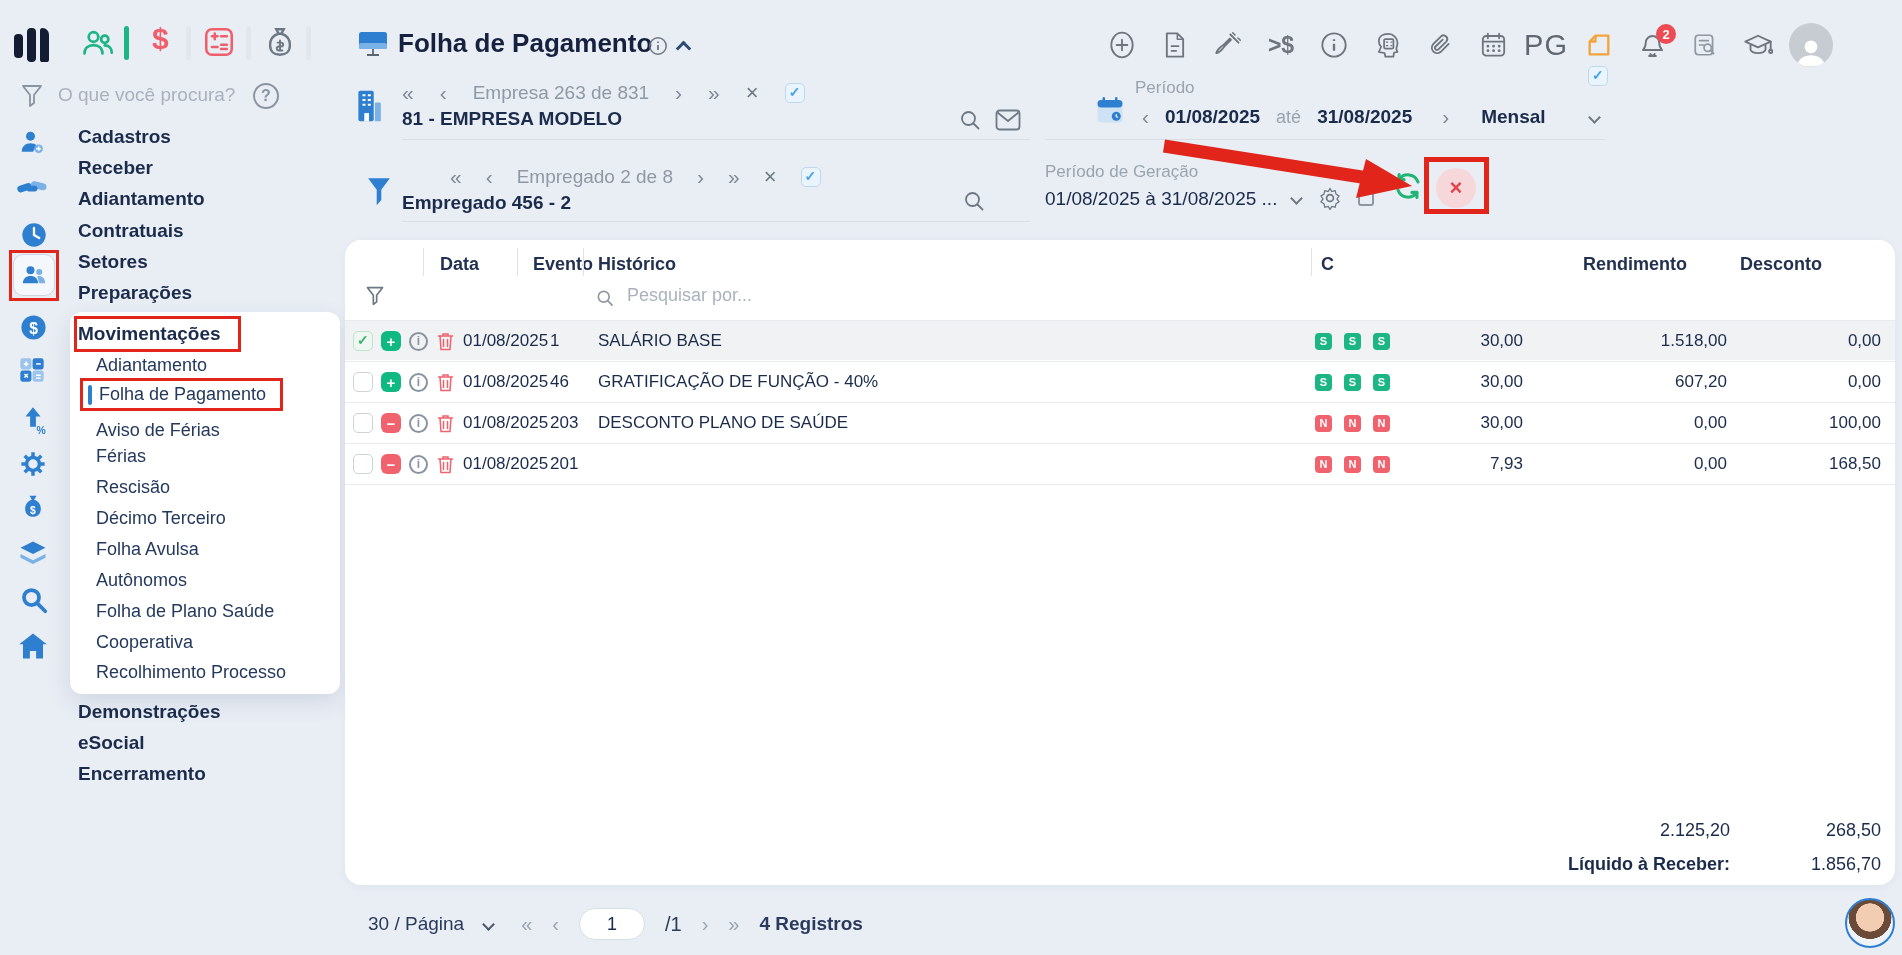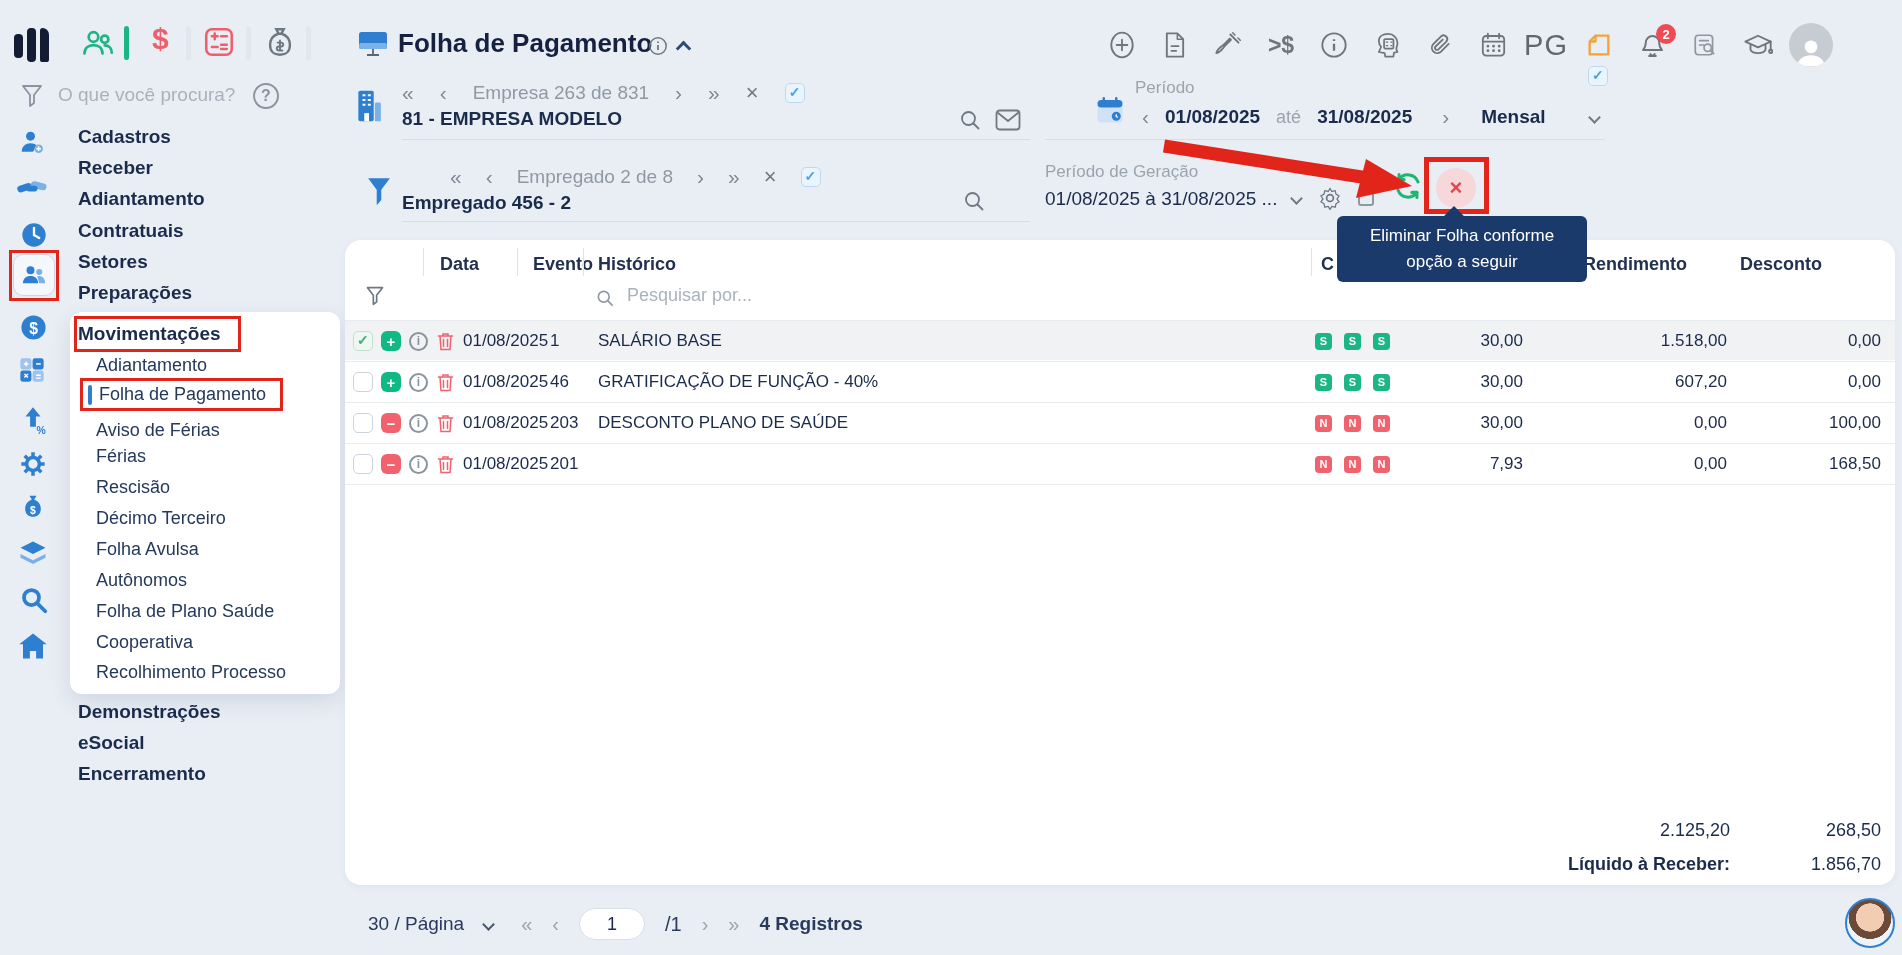--- a/index.html
+++ b/index.html
@@ -448,24 +448,20 @@
   <div class="red-box" style="left:9px;top:250px;width:50px;height:51px"></div>
   <div class="red-box" style="left:74px;top:316px;width:167px;height:36px"></div>
   <div class="red-box" style="left:80px;top:378px;width:203px;height:33px"></div>
   <div class="red-box" style="left:1424px;top:157px;width:65px;height:57px;border-width:5px;z-index:25"></div>
 
   <svg class="abs" style="left:1150px;top:136px;z-index:24" width="280" height="75" viewBox="0 0 280 75">
     <line x1="14" y1="10" x2="218" y2="42" stroke="#e1251b" stroke-width="13"></line>
     <polygon points="262,50 206,62 216,23" fill="#e1251b"></polygon>
   </svg>
 
-  <div class="tooltip">
-    <span>Eliminar Folha conforme</span>
-    <span>opção a seguir</span>
-  </div>
 
   <div class="card">
 
     <div class="vsep" style="left:78px"></div>
     <div class="th" style="left:95px">Data</div>
     <div class="vsep" style="left:172px"></div>
     <div class="th" style="left:188px">Evento</div>
     <div class="vsep" style="left:238px"></div>
     <div class="th" style="left:253px">Histórico</div>
     <div class="vsep" style="left:966px"></div>

